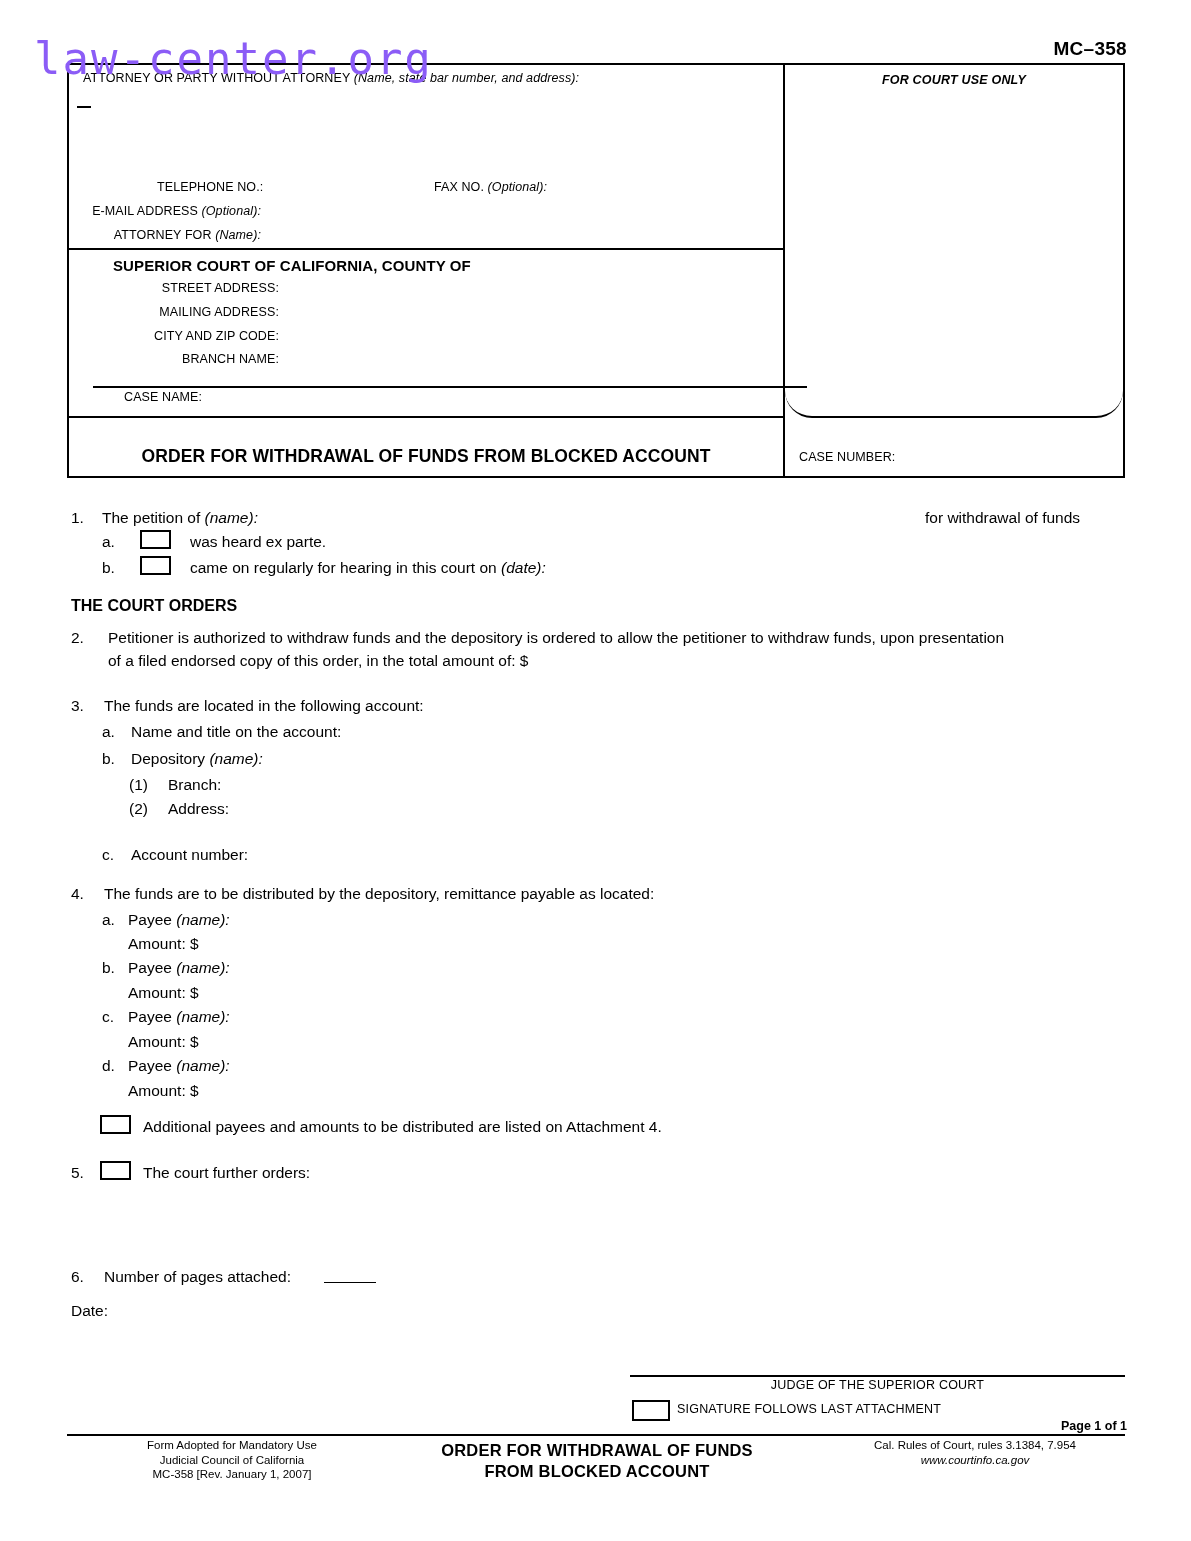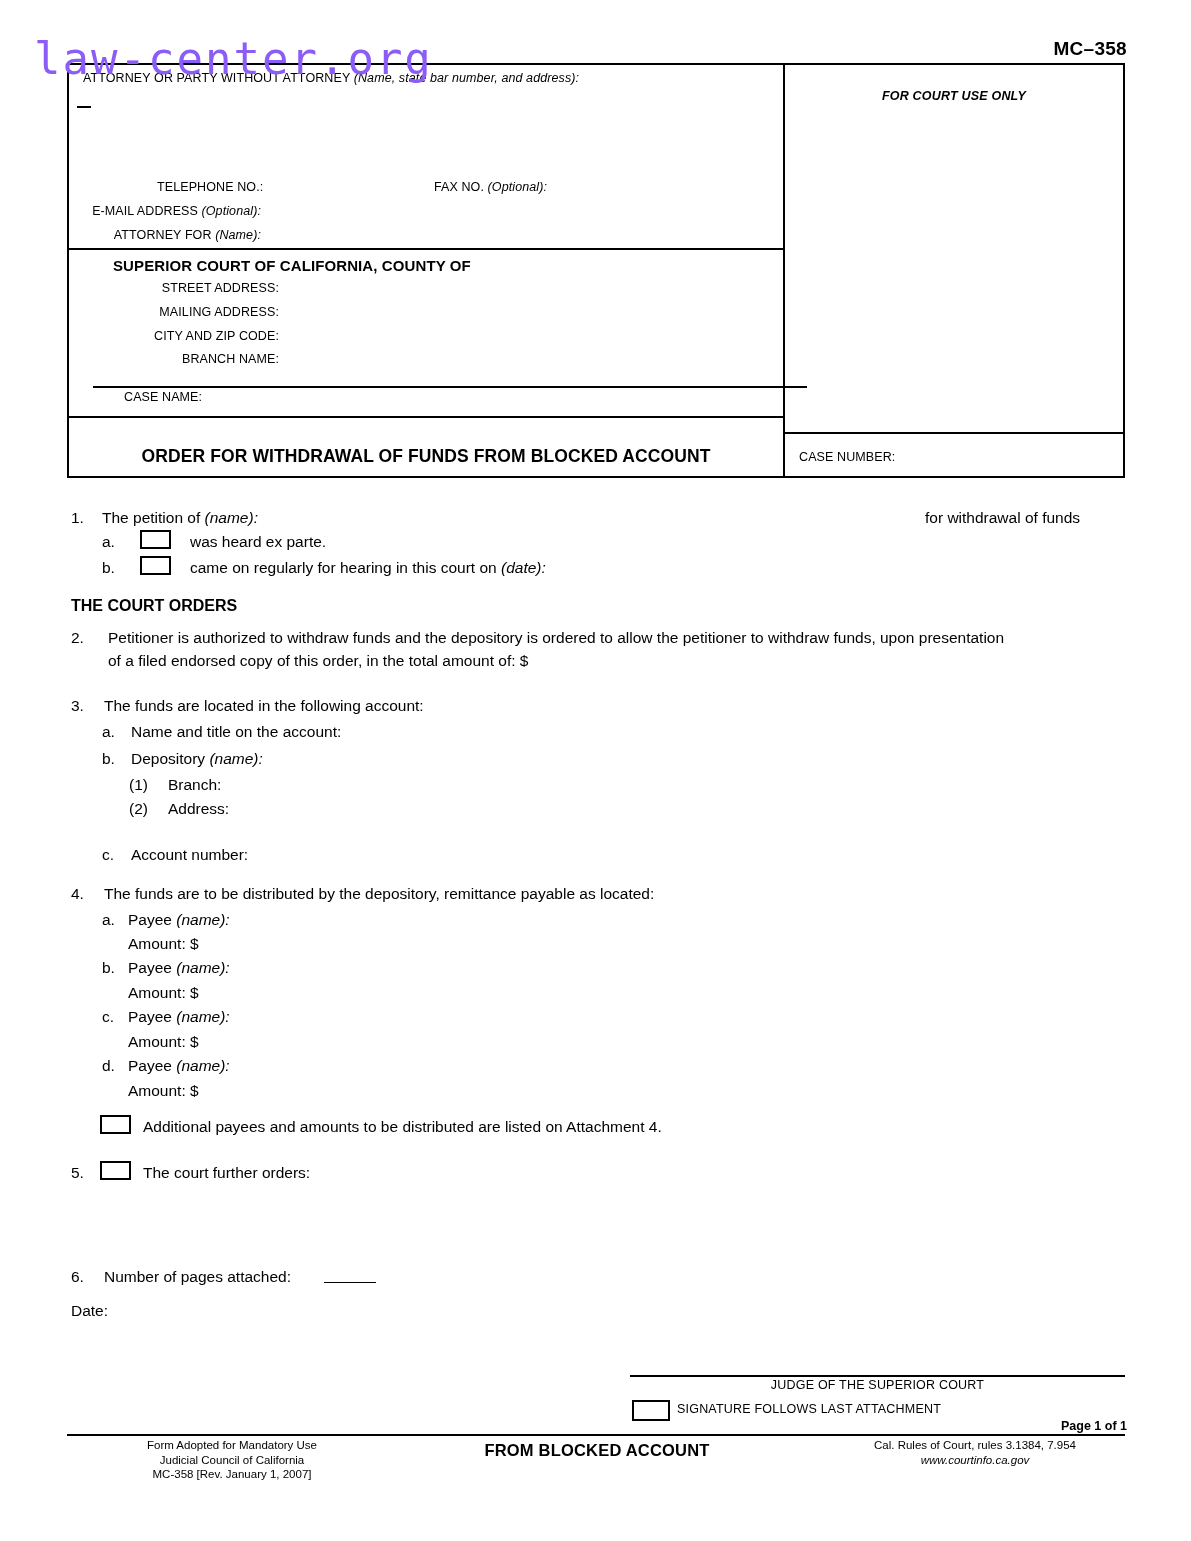--- a/index.html
+++ b/index.html
@@ -96,25 +96,26 @@
   }
   .title-box {
     position: absolute;
     left: 0; top: 353px;
     width: 100%;
     bottom: 0;
   }
 
   .courtuse-box {
     position: absolute;
-    left: 0; top: 16px;
+    left: 0; top: 0;
     width: 100%;
     height: 353px;
     box-sizing: border-box;
     border-bottom: 2px solid #000;
+    border-radius: 27px;
   }
   .casenum-box {
     position: absolute;
     left: 0; top: 353px;
     width: 100%;
     bottom: 0;
   }
 
   .lbl {
     font-size: 12.5px;
@@ -453,20 +454,21 @@
   <div class="pageof">Page 1 of 1</div>
 
   <div class="footer-rule"></div>
   <div class="footer">
     <div class="foot-left">
       <div>Form Adopted for Mandatory Use</div>
       <div>Judicial Council of California</div>
       <div>MC-358 [Rev. January 1, 2007]</div>
     </div>
     <div class="foot-center">
+      <div>ORDER FOR WITHDRAWAL OF FUNDS</div>
       <div>FROM BLOCKED ACCOUNT</div>
     </div>
     <div class="foot-right">
       <div>Cal. Rules of Court, rules 3.1384,  7.954</div>
       <div class="site">www.courtinfo.ca.gov</div>
     </div>
   </div>
 
   <div class="watermark">law-center.org</div>
 

